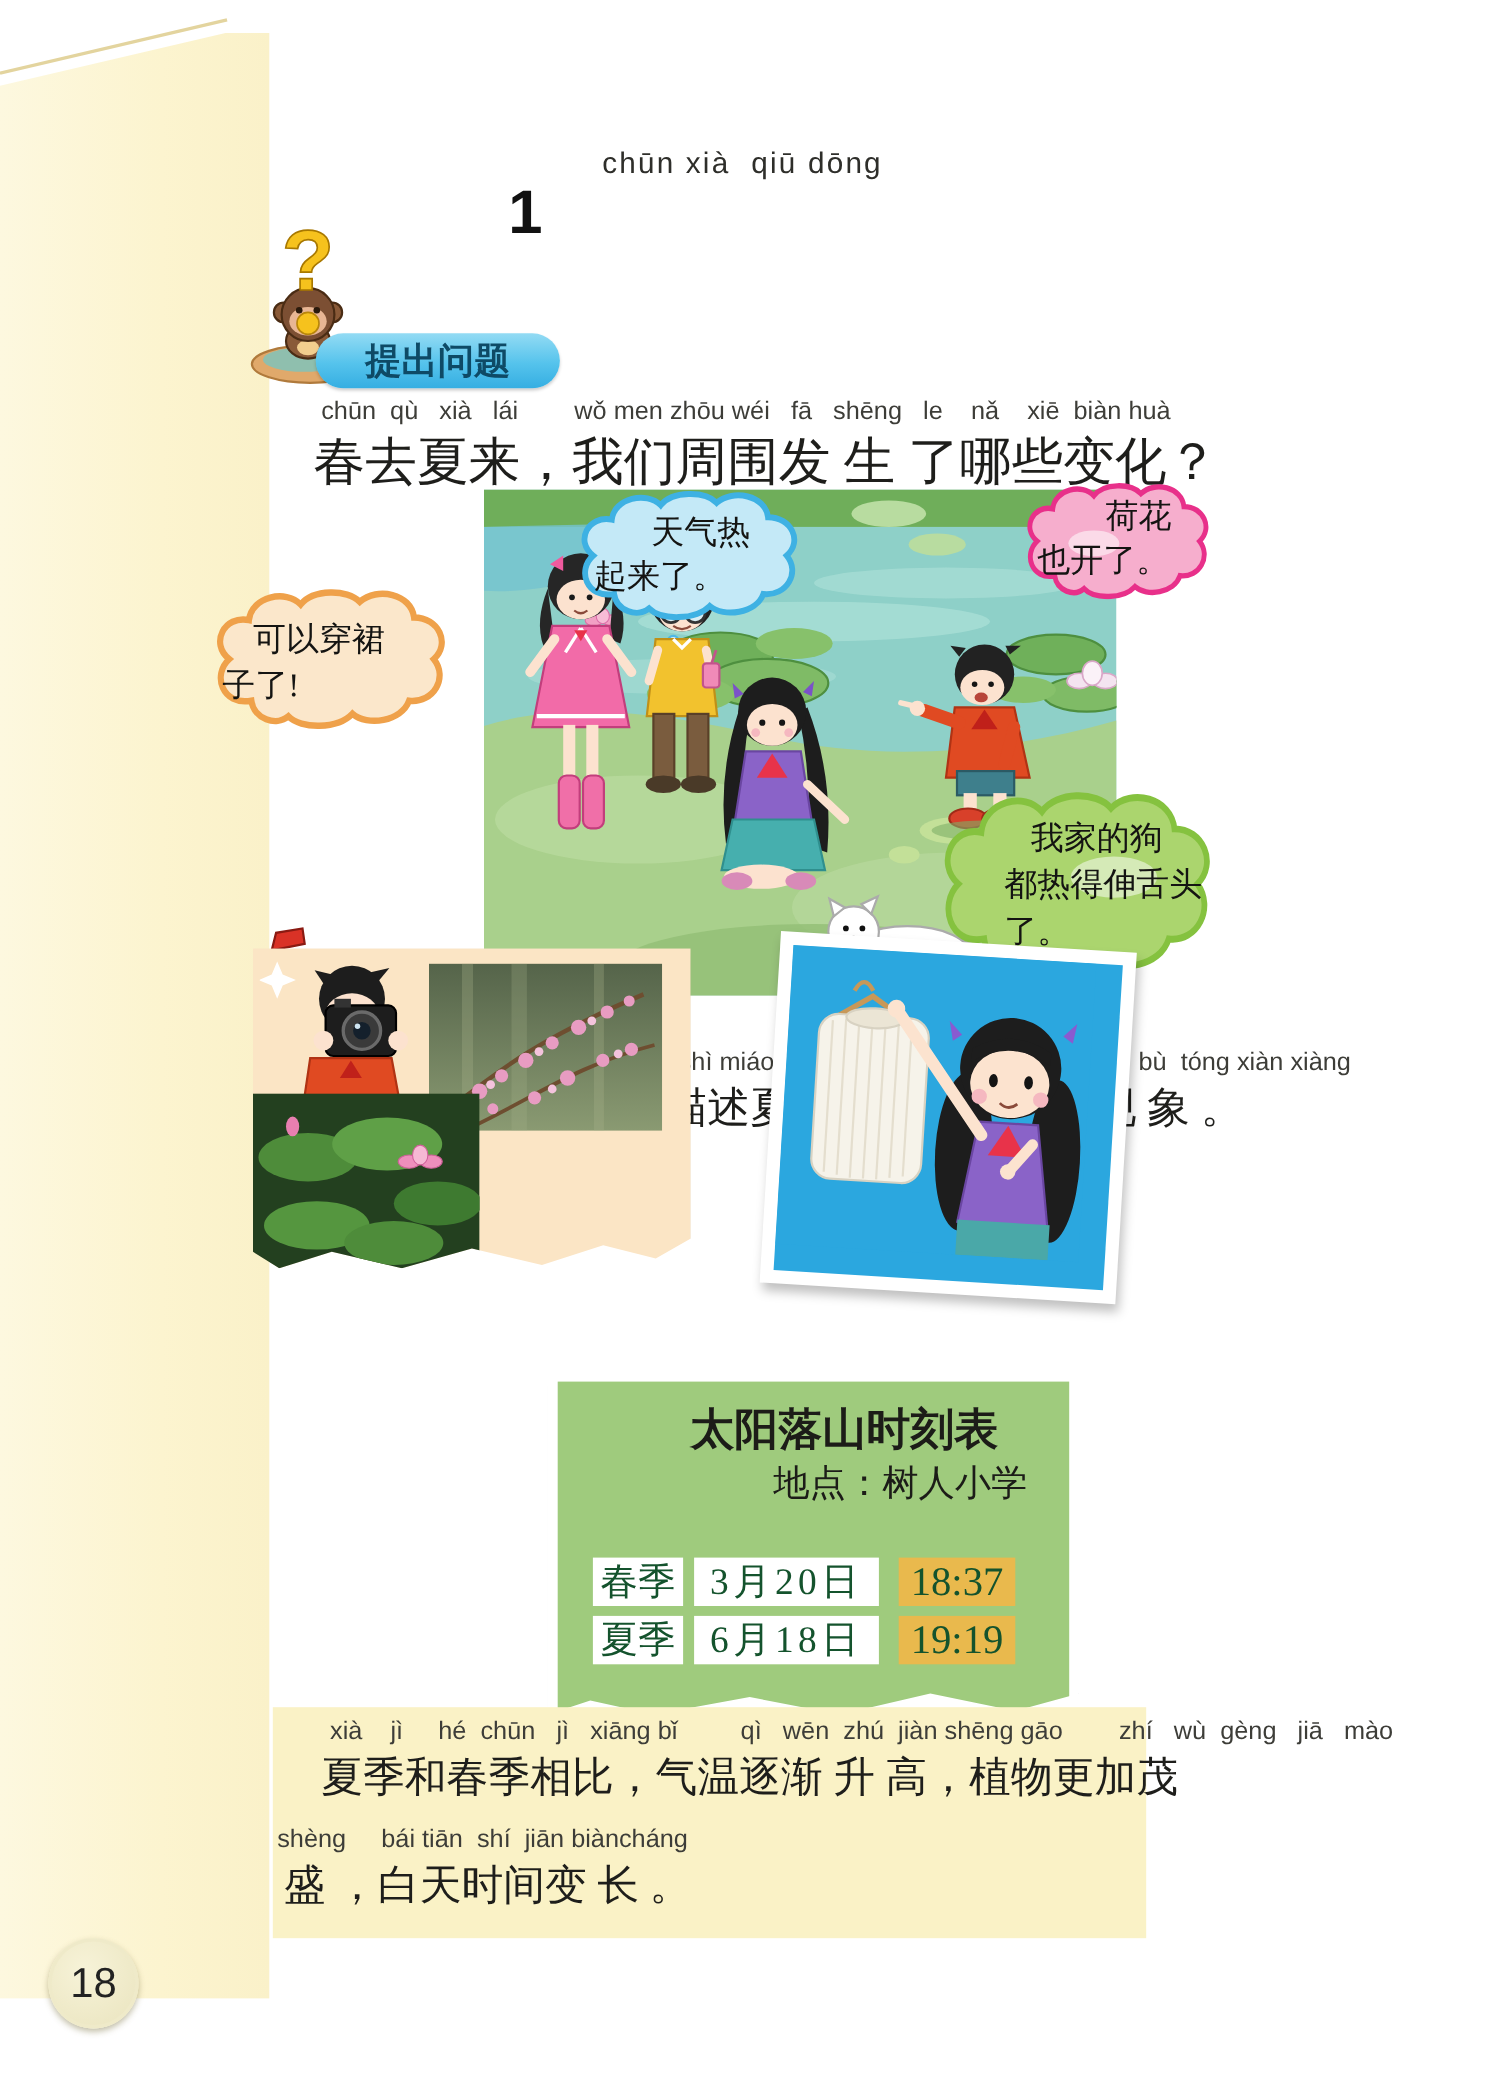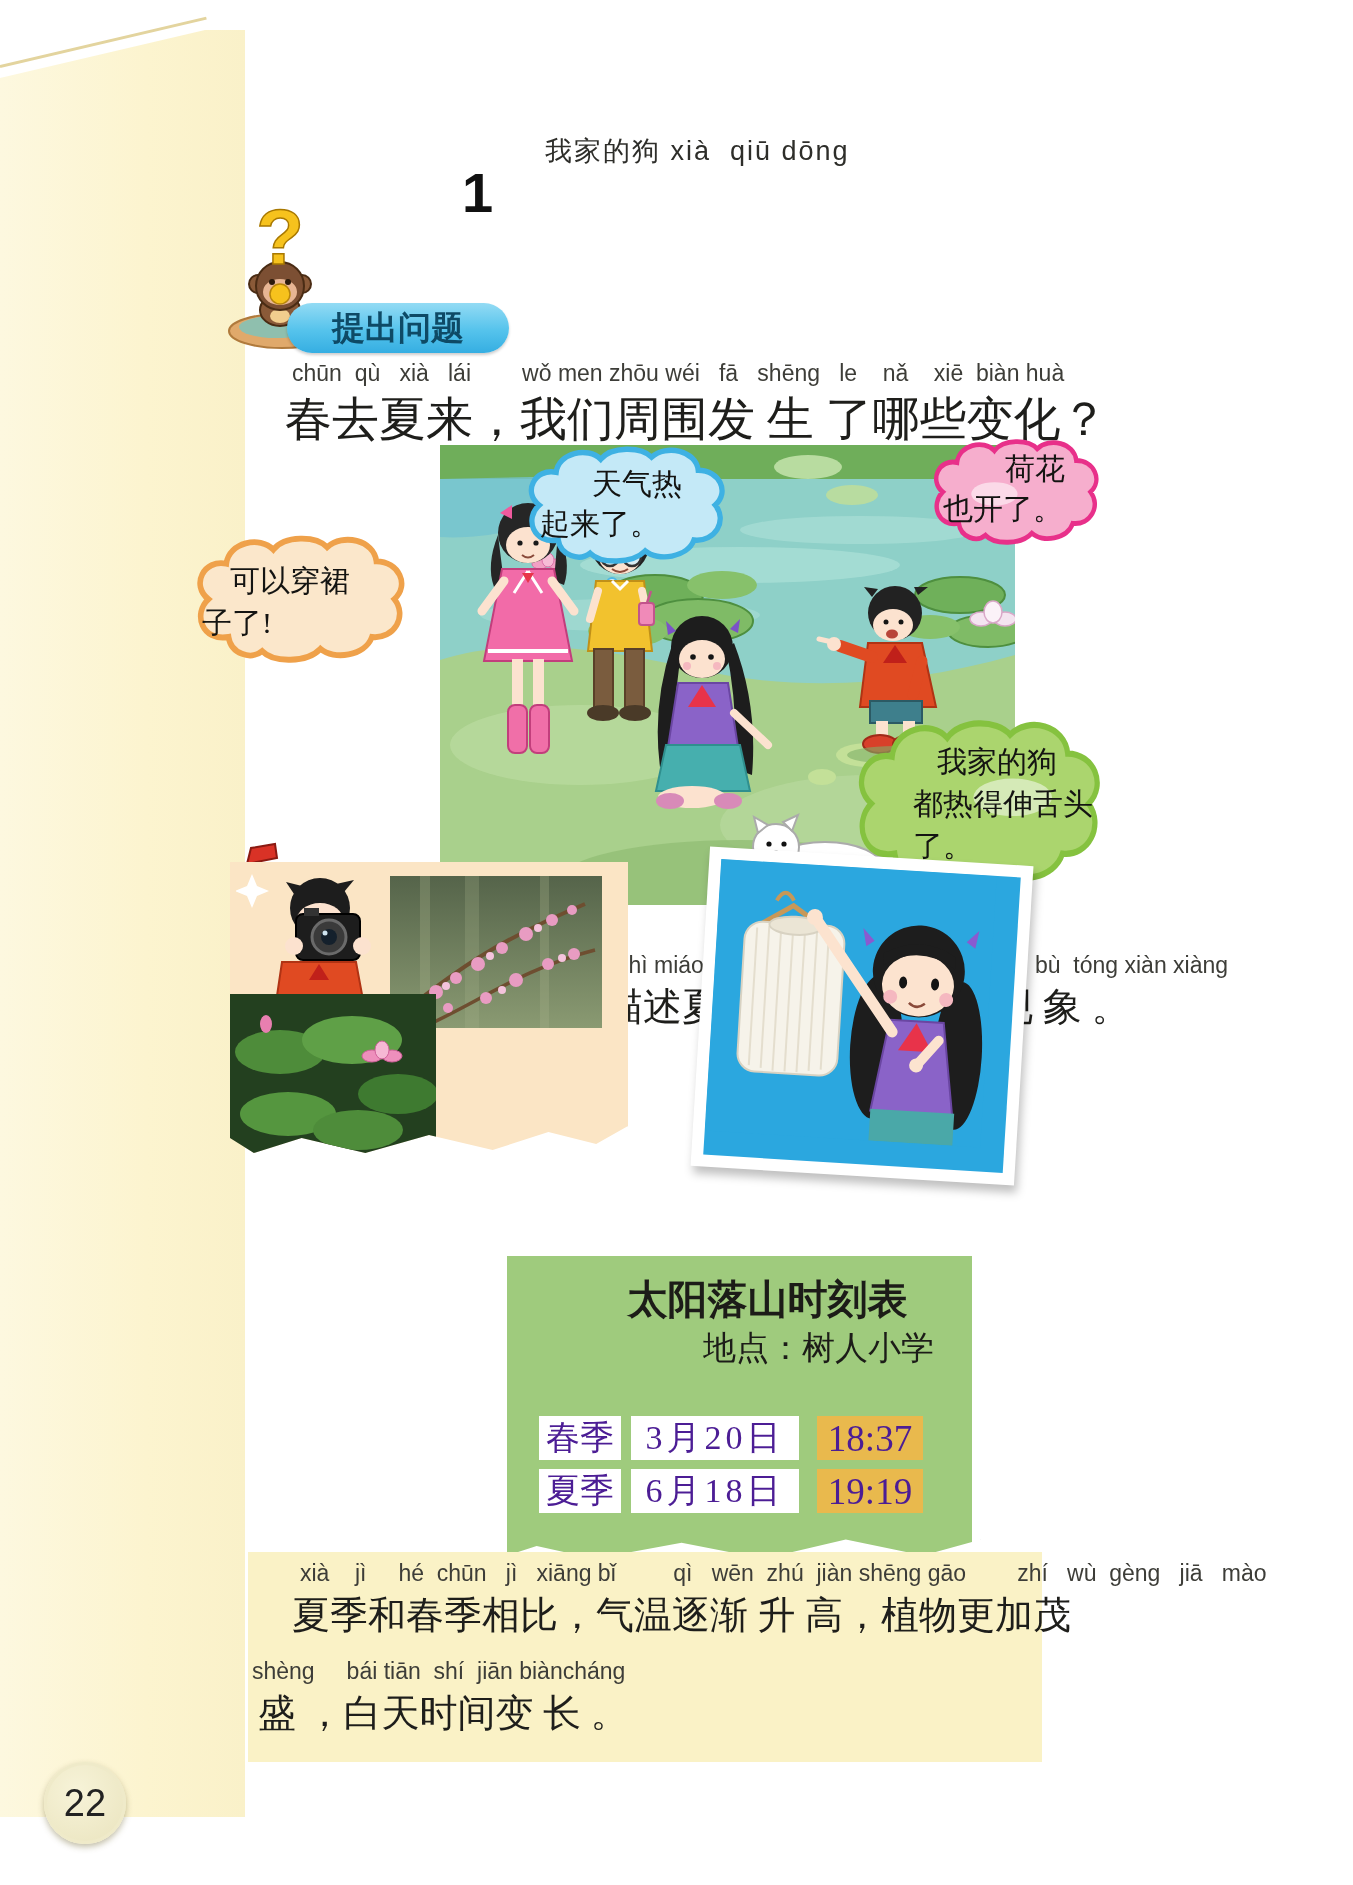--- a/index.html
+++ b/index.html
@@ -52,38 +52,38 @@
   .sun-table{left:498px;top:1247px;width:465px;height:300px;background:#ffffff;padding:9px;
              clip-path:polygon(0 0,100% 0,100% 92%,88% 97%,72% 92%,55% 98%,38% 93%,20% 98%,8% 94%,0 98%);
              box-shadow:0 9px 12px rgba(0,0,0,.22);}
   .sun-inner{position:relative;width:100%;height:100%;background:#9FCB7D;}
   .sun-title{position:absolute;left:0;top:16px;width:100%;text-align:center;
              font-size:40px;font-weight:700;color:#1c1c18;margin-left:28px;}
   .sun-loc{position:absolute;right:38px;top:70px;font-size:33px;font-family:"Liberation Serif","DejaVu Serif",serif;color:#1c1c18;}
   .sun-rows{position:absolute;left:32px;top:160px;display:flex;flex-direction:column;gap:9px;}
   .sun-row{display:flex;gap:0;}
   .cell{height:44px;display:flex;align-items:center;justify-content:center;
-        font-family:"Liberation Serif","DejaVu Serif",serif;font-size:34px;color:#4c1d95;}
+        font-family:"Liberation Serif","DejaVu Serif",serif;font-size:34px;color:#14532d;}
   .cell-season{width:82px;background:#ffffff;margin-right:10px;}
   .cell-date{width:168px;background:#ffffff;margin-right:18px;letter-spacing:4px;}
   .cell-time{width:106px;background:#E9B94D;font-size:37px;}
 
   
   .concl{left:248px;top:1552px;width:794px;height:210px;background:#FAF2C6;}
 </style>
 </head>
 <body>
 
 <div class="abs sidebar"></div>
 <div class="abs fold-line"></div>
 <div class="abs page-badge">
-  <span>22</span>
-</div>
-
-<div class="abs title-pinyin py">我家的狗 xià  qiū dōng</div>
+  <span>18</span>
+</div>
+
+<div class="abs title-pinyin py">chūn xià  qiū dōng</div>
 <div class="abs title-row">
   <span class="title-num">1</span>
 </div>
 
 <svg class="abs" style="left:224px;top:198px;" width="112" height="152" viewBox="0 0 112 152">
   <ellipse cx="58" cy="133" rx="53" ry="17" fill="#E0A96B" stroke="#B07A3C" stroke-width="2"></ellipse>
   <ellipse cx="52" cy="129" rx="37" ry="11" fill="#8FBFAE"></ellipse>
   <path d="M78 128 q16 4 14 -14" fill="none" stroke="#6E4426" stroke-width="5" stroke-linecap="round"></path>
   <ellipse cx="56" cy="112" rx="20" ry="16" fill="#8A5A38" stroke="#4A2C14" stroke-width="2"></ellipse>
   <ellipse cx="56" cy="118" rx="10" ry="7" fill="#F2CE8E"></ellipse>

